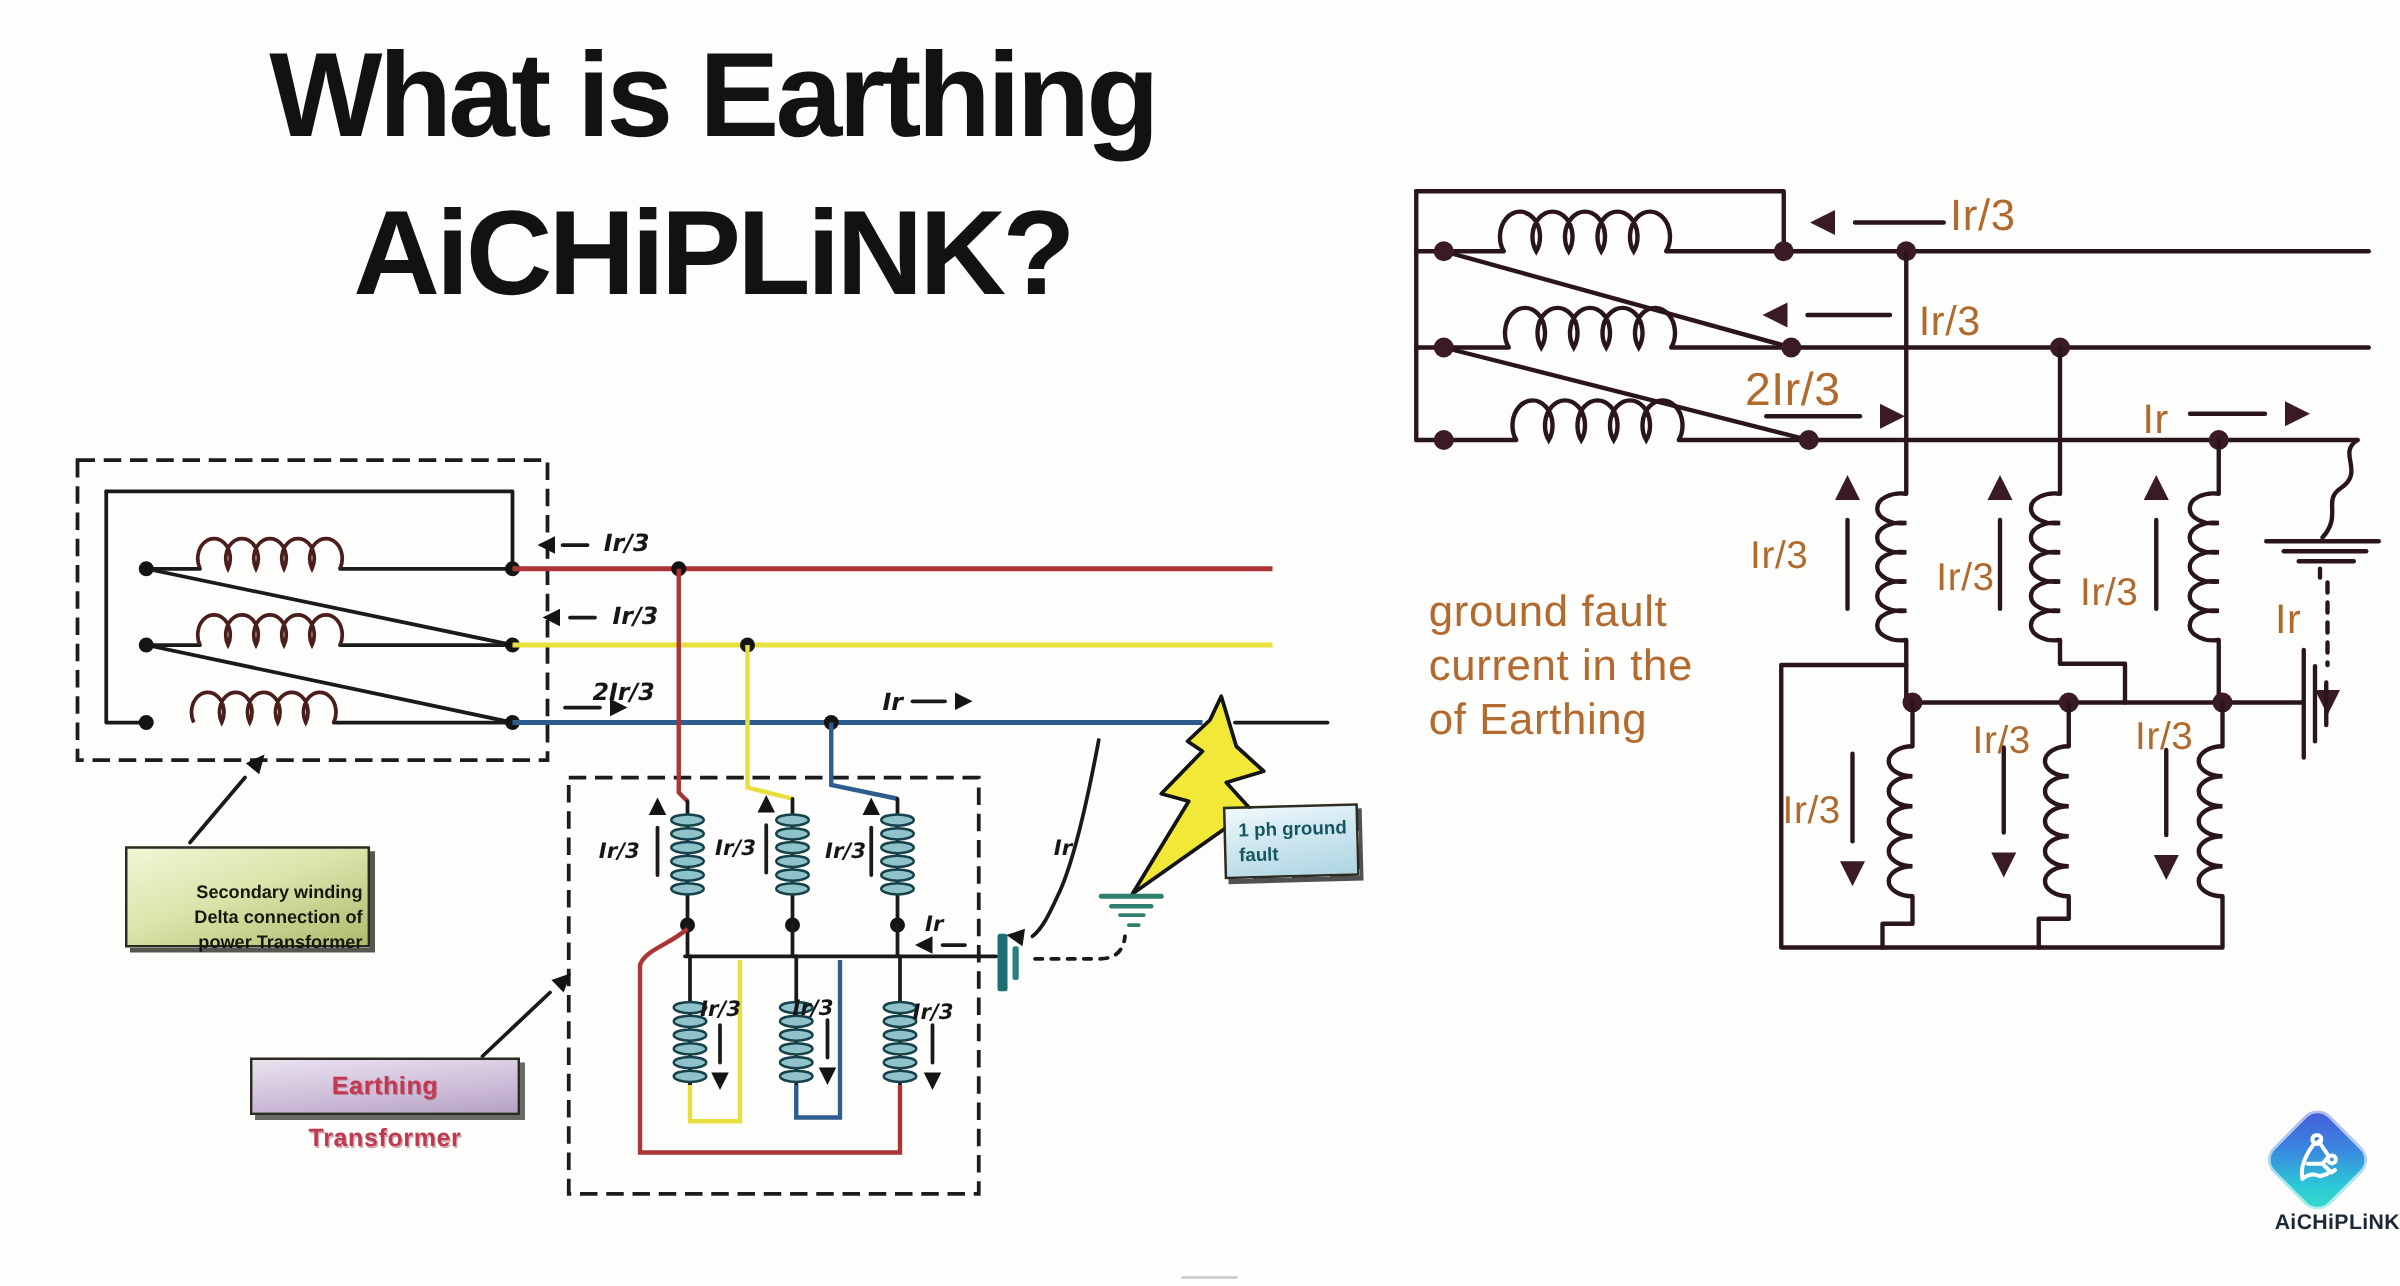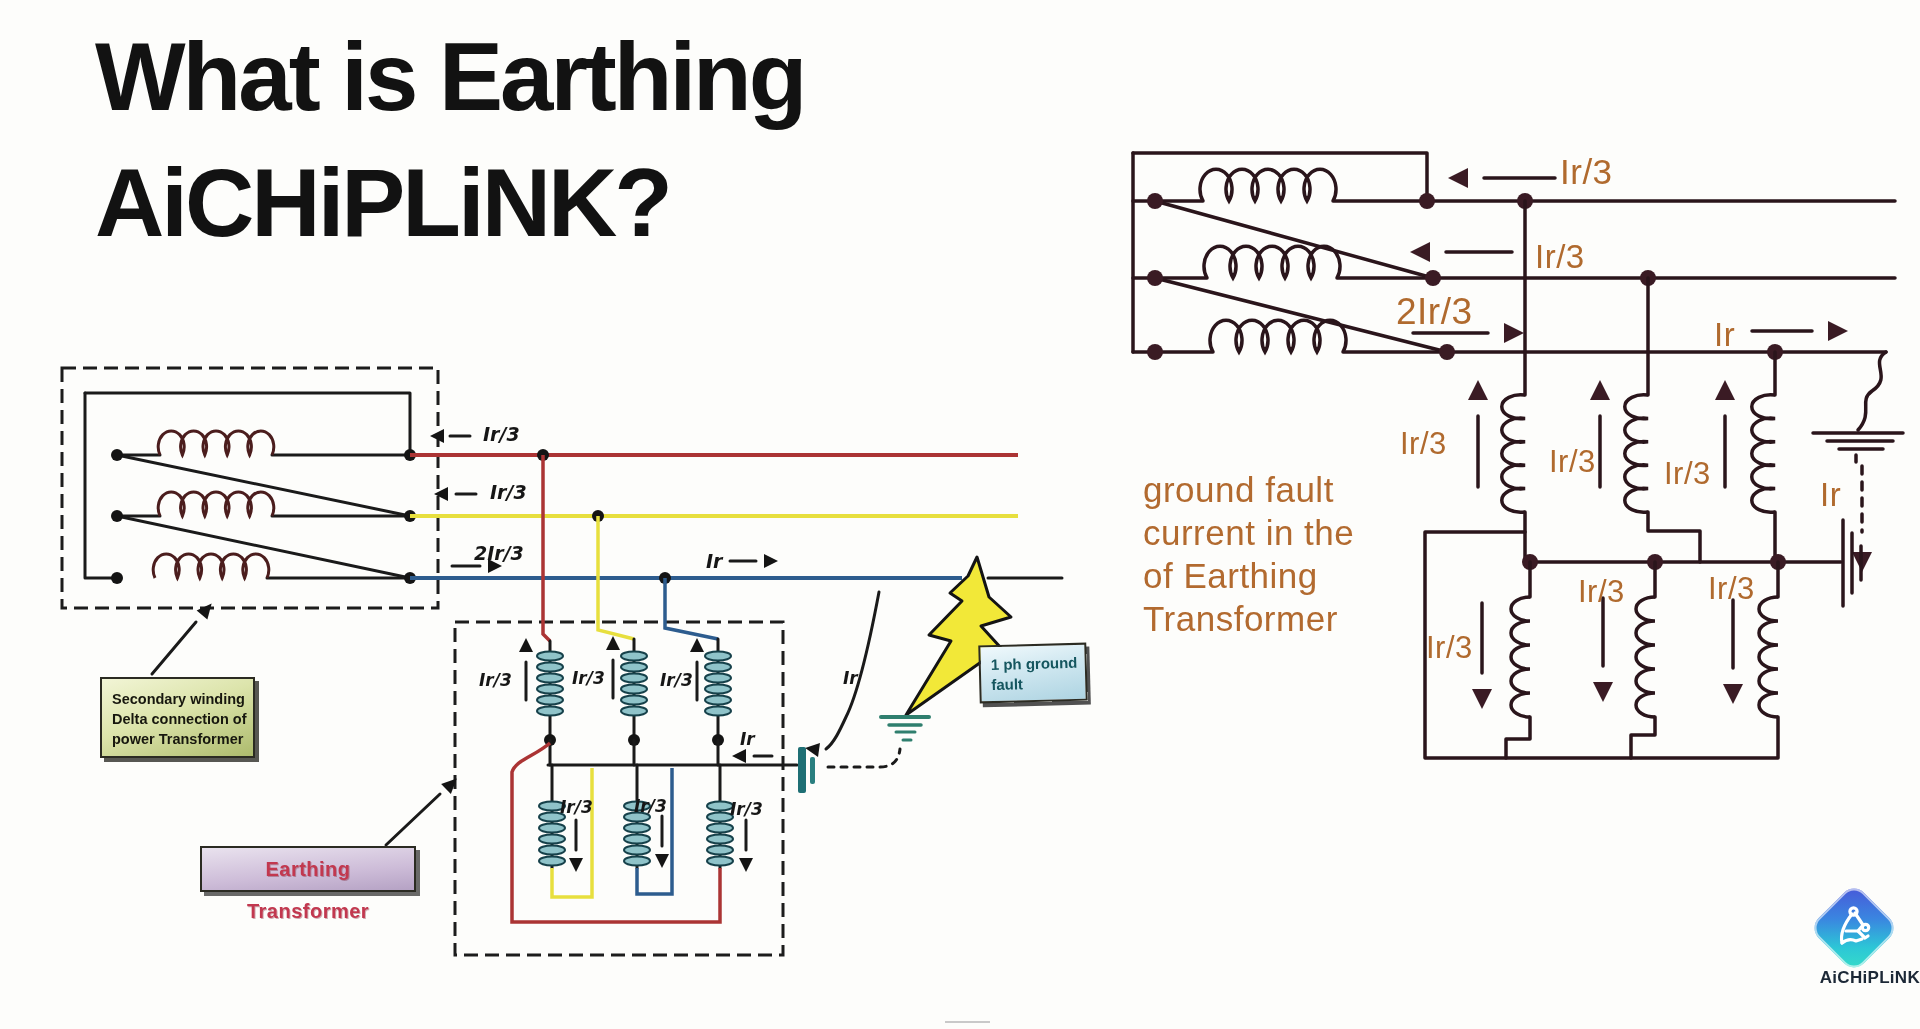--- a/index.html
+++ b/index.html
@@ -17,30 +17,30 @@
   .dotR{fill:#3a1b24}
   .arrL{fill:#141414}
   .arrR{fill:#3a1b24}
   .tealbar{fill:#8fc3c9;stroke:#16414a;stroke-width:2}
   .gnd{stroke:#2f7f6e;fill:none;stroke-linecap:round}
   .tL{font:italic 700 19px "DejaVu Sans",sans-serif;fill:#161616}
   .tLs{font:italic 700 17px "DejaVu Sans",sans-serif;fill:#161616}
   .tR{font:400 31px "Liberation Sans",sans-serif;fill:#b06a2e;letter-spacing:.5px}
 
   
-  .title-block{position:absolute;left:95px;top:14px;width:950px;text-align:left;
+  .title-block{position:absolute;left:95px;top:14px;width:950px;text-align:center;
     font-weight:700;font-size:96px;line-height:126px;letter-spacing:-3px;color:#121212;}
   .title-block span{display:block;}
 
   .callout{position:absolute;box-sizing:border-box;border:2px solid #2b2b22;}
-  .callout-delta{left:100px;top:677px;width:155px;height:81px;
+  .callout-delta{left:100px;top:677px;width:196px;height:81px;
     background:linear-gradient(160deg,#f2f5d6 0%,#dce4ab 45%,#adbb6d 100%);
     box-shadow:4px 4px 0 rgba(45,45,40,.8);
     font-weight:700;font-size:14.5px;line-height:20px;color:#17170e;
-    padding:10px 4px 0 10px;text-align:left;}
+    padding:25px 4px 0 10px;text-align:right;}
   .callout-delta span{display:block;}
   .callout-earthing{left:200px;top:846px;width:216px;height:46px;
     background:linear-gradient(175deg,#e9e2ee 0%,#cdbcd8 60%,#b5a2c4 100%);
     box-shadow:4px 4px 0 rgba(55,55,55,.75);
     color:#c2384f;font-weight:700;font-size:20px;line-height:42px;
     text-align:center;word-spacing:18px;letter-spacing:.5px;
     text-shadow:1px 1px 0 rgba(120,20,40,.35);}
   .callout-fault{left:979px;top:644px;width:108px;height:58px;
     background:linear-gradient(170deg,#f0f9fc 0%,#cfe7f0 45%,#aed4e2 100%);
     box-shadow:3px 4px 0 rgba(50,50,50,.85);
@@ -382,21 +382,20 @@
 
   <div class="callout callout-fault">
     <span>1 ph ground</span>
     <span>fault</span>
   </div>
 
   <div class="caption-block">
     <span>ground fault</span>
     <span>current in the</span>
     <span>of Earthing</span>
-    <span>Transformer</span>
   </div>
 
   <div class="logo">
     <div class="logo-diamond">
       <svg width="64" height="64" viewBox="0 0 64 64">
         <g stroke="#ffffff" stroke-width="3.2" fill="none" stroke-linecap="round" stroke-linejoin="round">
           <path d="M20,47 C18,38 23,27 30,18"></path>
           <path d="M33,17 L41,29 L36,35 L43,42 L46,40"></path>
           <path d="M20,47 C25,43 30,43 34,45 L40,43"></path>
           <path d="M24,35 H36"></path>

